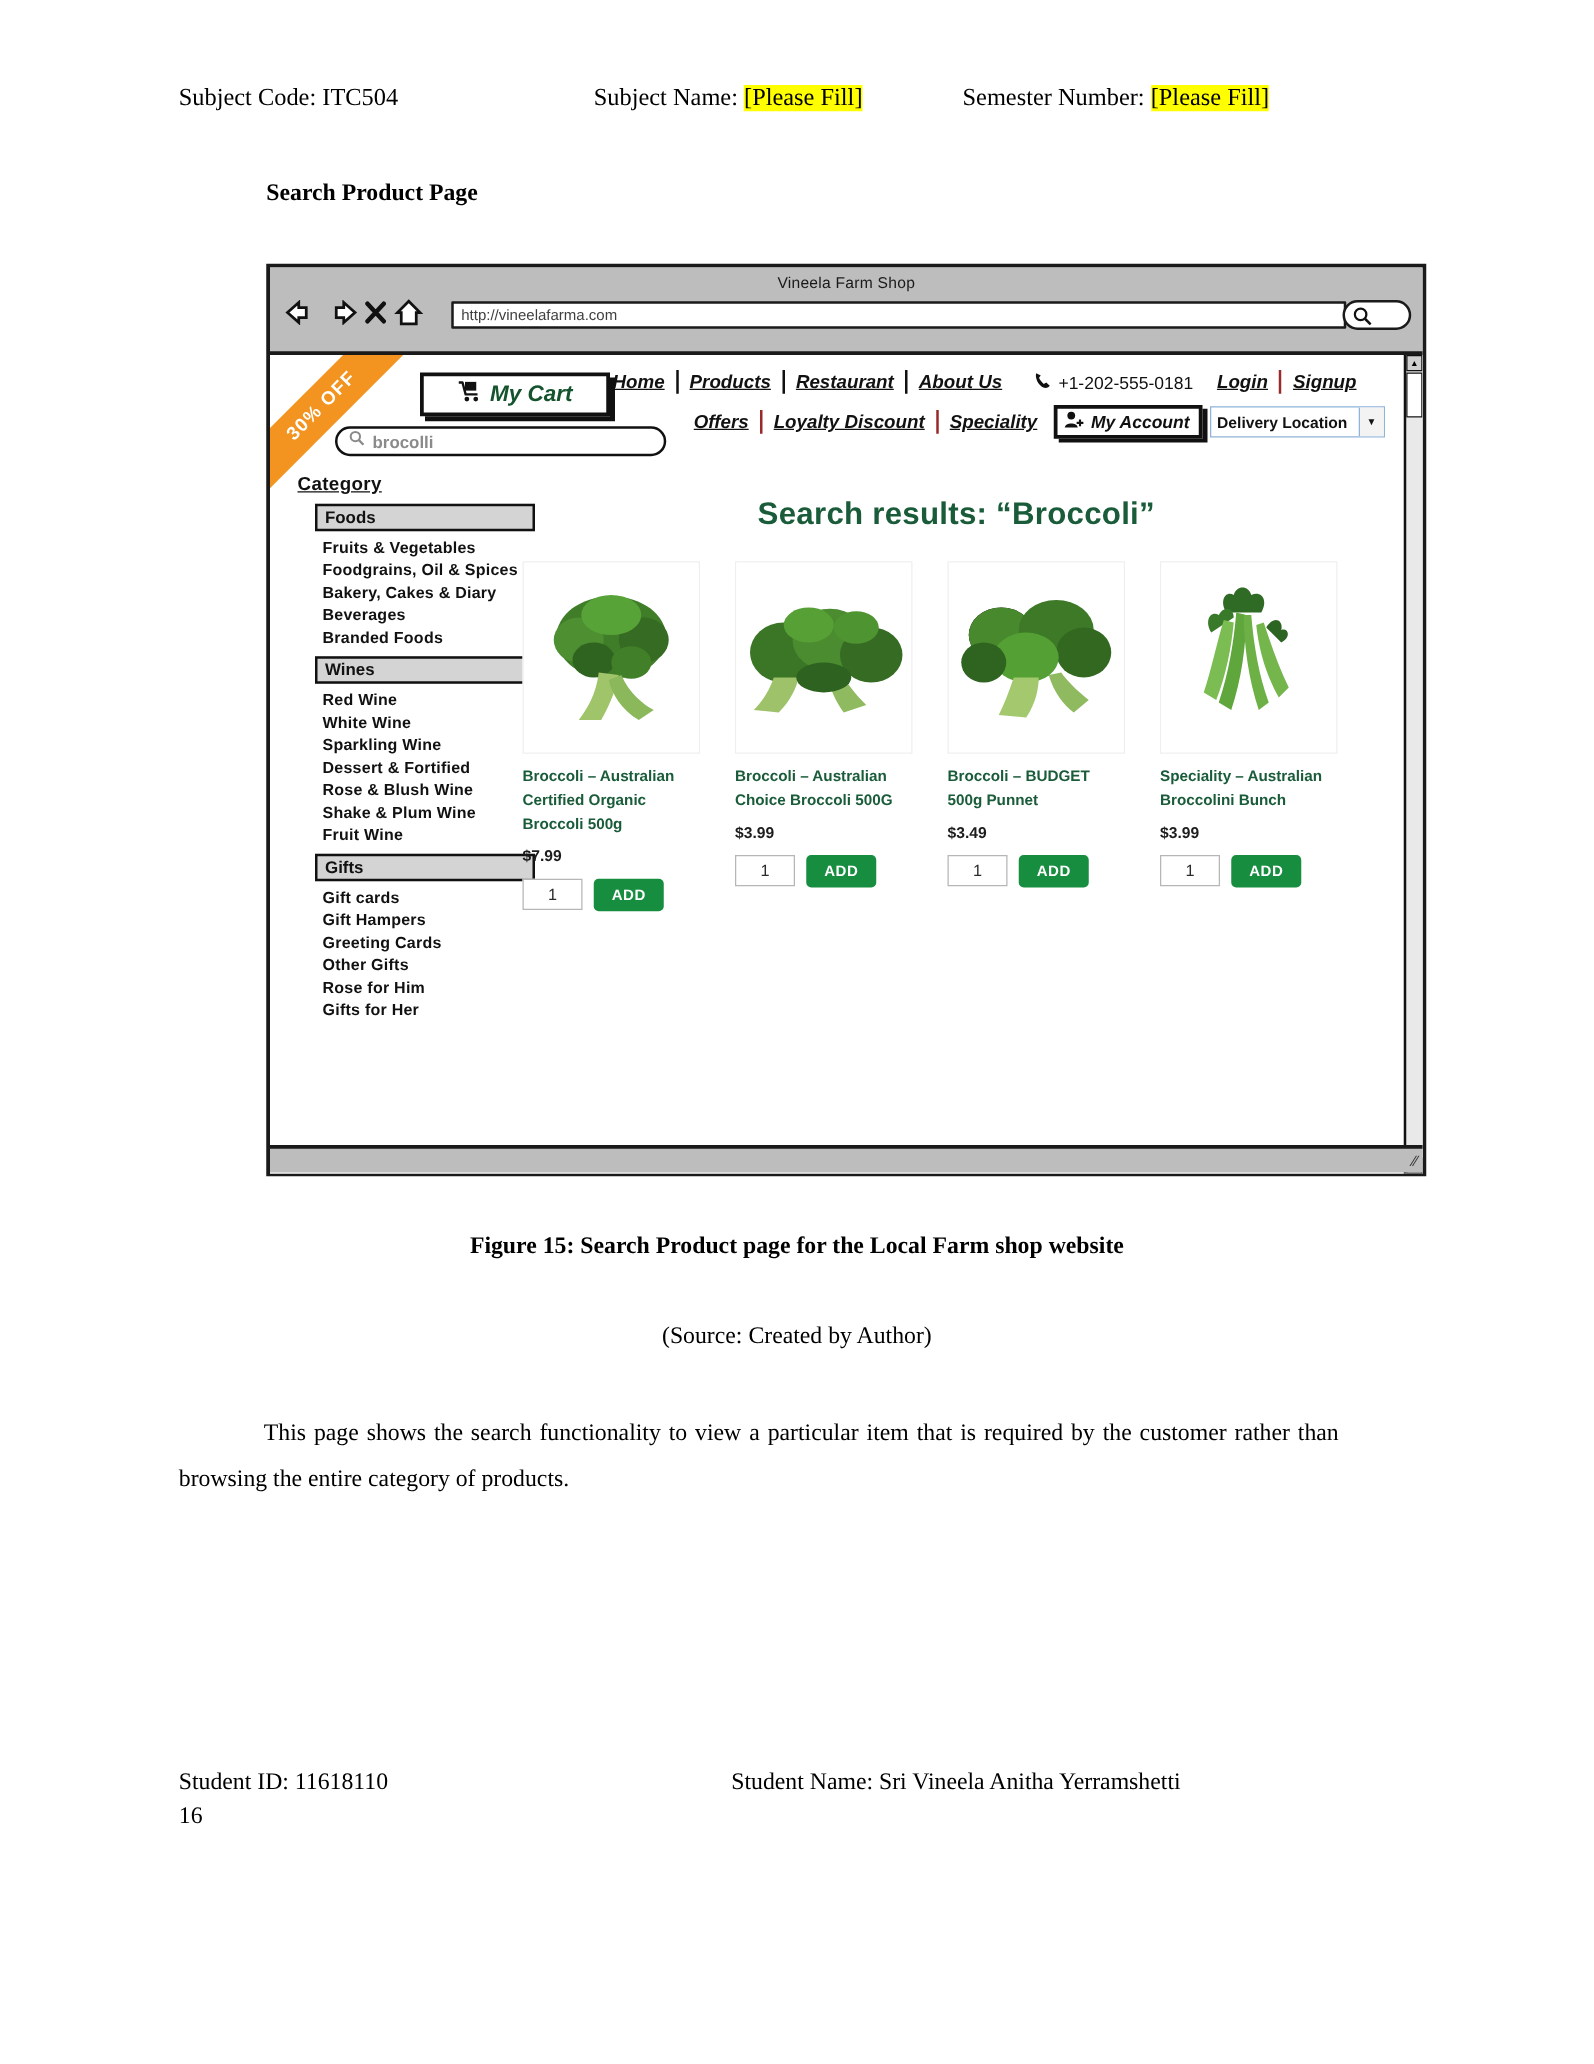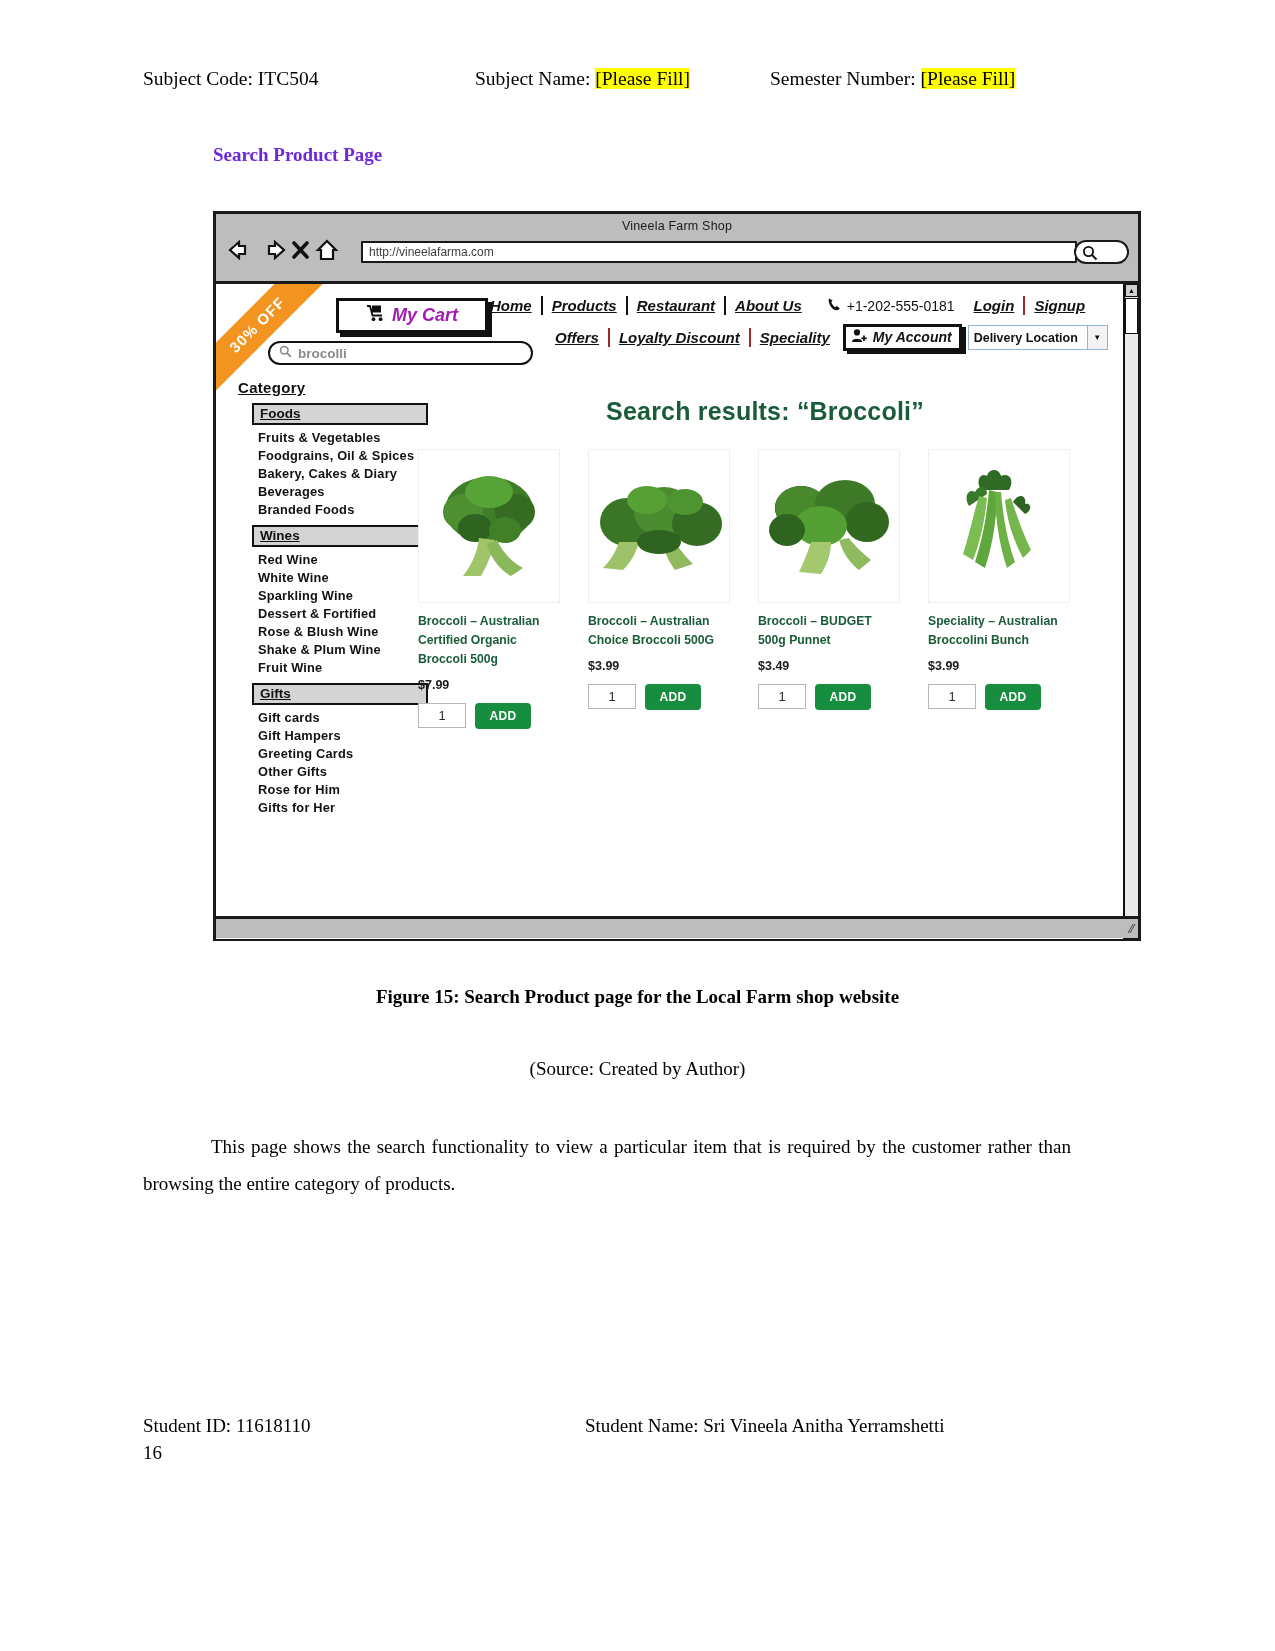--- a/index.html
+++ b/index.html
@@ -14,21 +14,21 @@
   .doc-header{
     position:absolute;left:0;top:68px;width:1275px;
     font-size:19.5px;color:#000;
   }
   .doc-header .hdr-left{position:absolute;left:143px;top:0;white-space:nowrap;}
   .doc-header .hdr-mid{position:absolute;left:475px;top:0;white-space:nowrap;text-align:center;}
   .doc-header .hdr-right{position:absolute;left:770px;top:0;white-space:nowrap;}
   .hl{background:#ffff00;}
   .page-title{
     position:absolute;left:213px;top:144px;
-    font-size:19px;font-weight:bold;color:#6d28d9;
+    font-size:19px;font-weight:bold;color:#000000;
   }
   
   .mockup{
     position:absolute;left:213px;top:211px;
     width:928px;height:730px;
     background:#ffffff;
     border:3px solid #1a1a1a;
     box-sizing:border-box;
   }
   .chrome{
@@ -66,21 +66,21 @@
     color:#ffffff;font-family:"Liberation Sans",sans-serif;
     font-weight:bold;font-size:15px;letter-spacing:1px;
     text-align:center;line-height:34px;
   }
   
   .cart-btn{
     position:absolute;left:120px;top:14px;width:152px;height:35px;
     background:#ffffff;border:3px solid #111;box-shadow:4px 4px 0 #111;
     display:flex;align-items:center;justify-content:center;gap:6px;
     font-family:"Liberation Sans",sans-serif;font-weight:bold;font-style:italic;
-    font-size:18px;color:#a21caf;box-sizing:border-box;
+    font-size:18px;color:#14532d;box-sizing:border-box;
   }
   
   .site-search{
     position:absolute;left:52px;top:57px;width:265px;height:24px;
     background:#ffffff;border:2.5px solid #111;border-radius:14px;
     display:flex;align-items:center;gap:6px;padding-left:9px;box-sizing:border-box;
   }
   .site-search .txt{
     font-family:"Liberation Sans",sans-serif;font-weight:bold;
     font-size:13.5px;color:#8a8a8a;
@@ -121,21 +121,21 @@
   }
   
   .sidebar{position:absolute;left:22px;top:95px;width:190px;}
   .cat-title{
     font-family:"Liberation Sans",sans-serif;font-weight:bold;font-size:15px;
     color:#111;text-decoration:underline;margin-bottom:6px;letter-spacing:0.3px;
   }
   .cat-group-head{
     background:#d4d4d4;border:2.5px solid #111;box-sizing:border-box;
     padding:1px 0 2px 6px;margin:7px 0 3px 14px;width:176px;
-    font-family:"Liberation Sans",sans-serif;font-weight:bold;font-size:13.5px;color:#111;text-decoration:underline;
+    font-family:"Liberation Sans",sans-serif;font-weight:bold;font-size:13.5px;color:#111;
   }
   .cat-item{
     margin-left:20px;padding:1.5px 0;
     font-family:"Liberation Sans",sans-serif;font-weight:bold;font-size:12.8px;color:#111;
     letter-spacing:0.2px;
   }
   
   .results{position:absolute;left:200px;top:95px;right:24px;}
   .results-title{
     font-family:"Liberation Sans",sans-serif;font-weight:bold;

